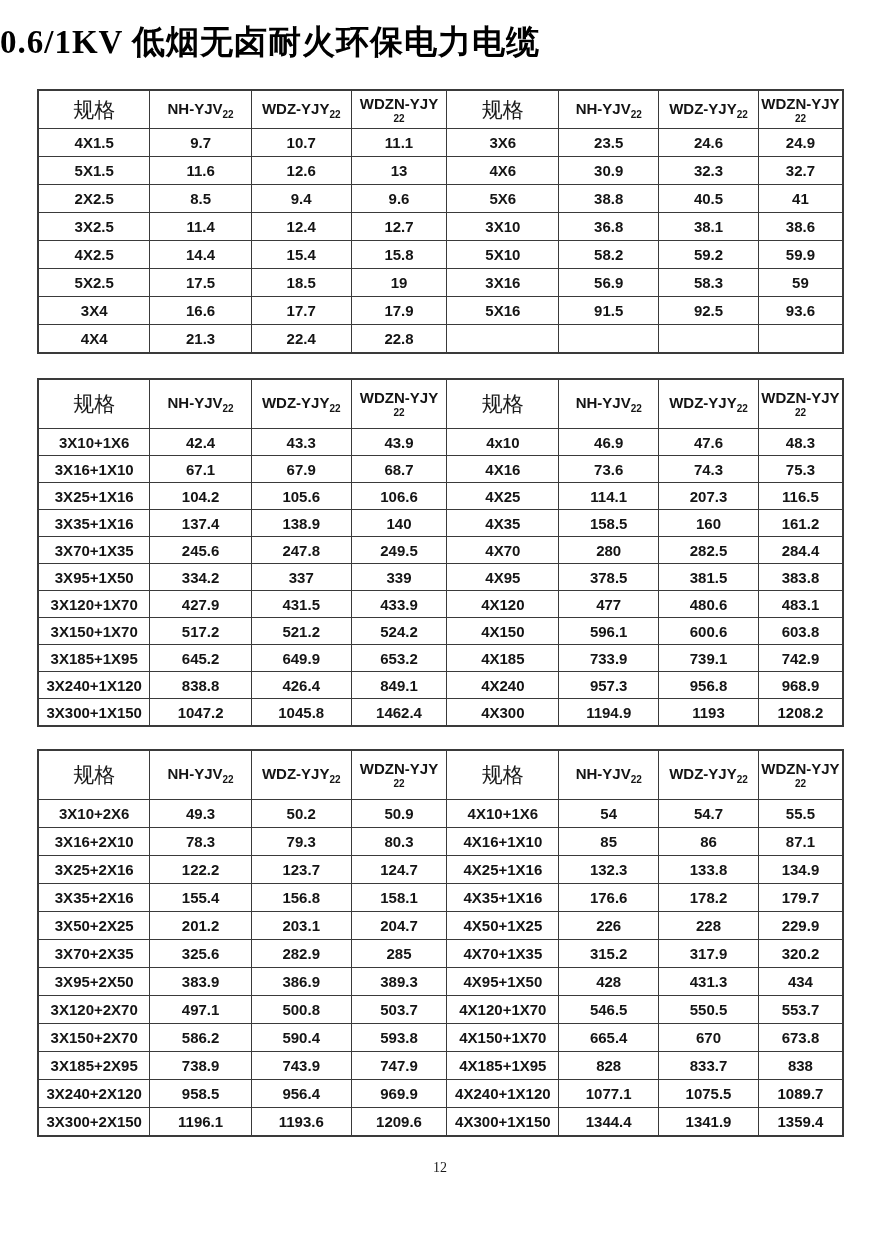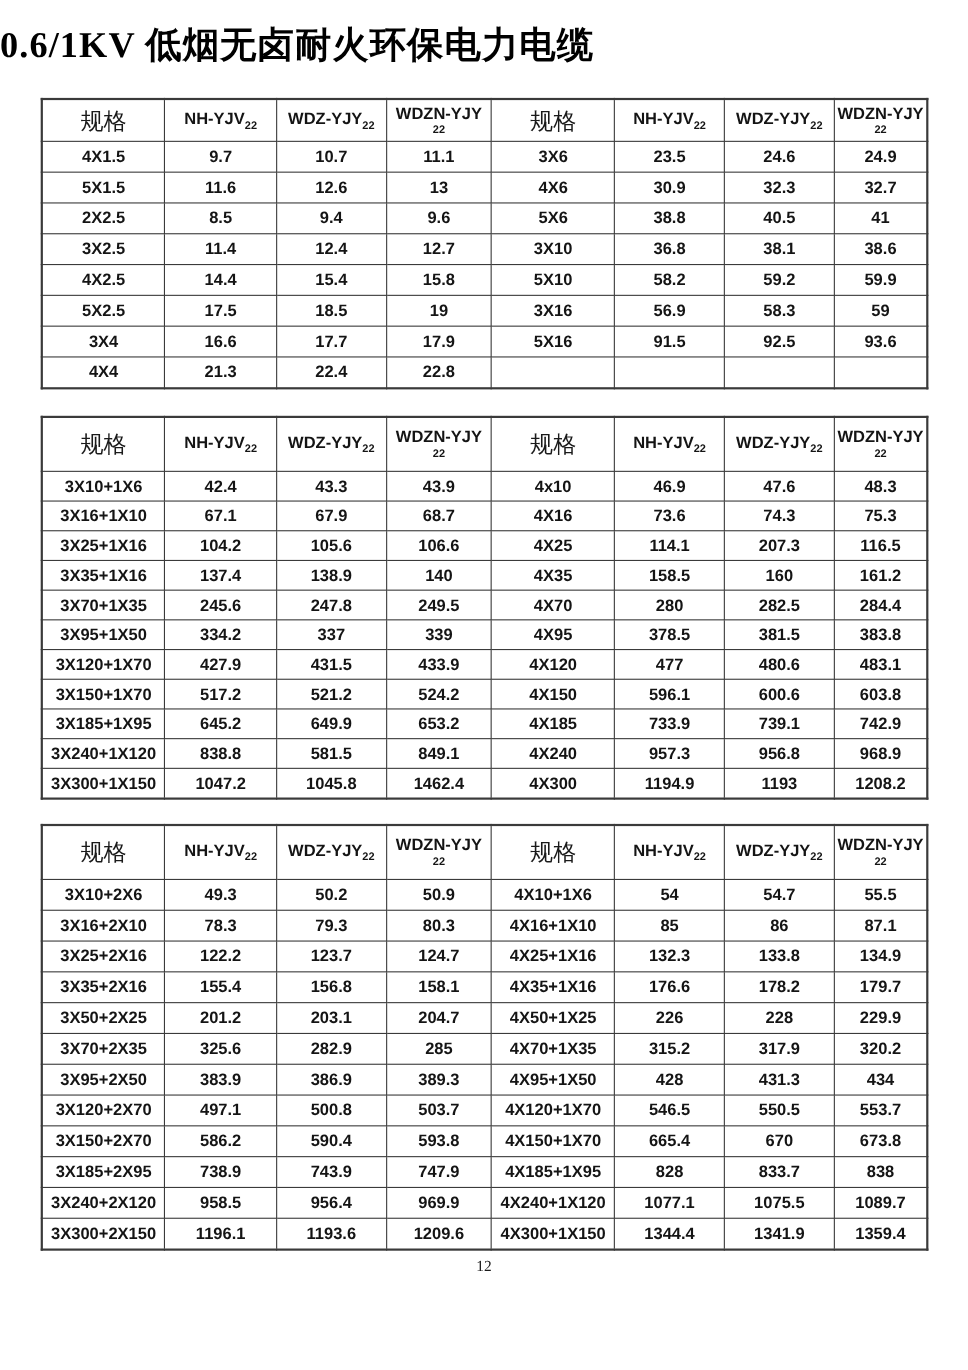--- a/index.html
+++ b/index.html
@@ -69,21 +69,21 @@
     font-weight: 700;
   }
   .hdr-line { line-height: 17px; margin-top: 32px; }
   .sub-line {
     display: block;
     font-size: 10px;
     line-height: 13px;
     font-weight: 700;
   }
   .page-number {
-    margin-top: 7px;
+    margin-top: 23px;
     text-align: center;
     font-family: "Liberation Serif", "DejaVu Serif", serif;
     font-size: 14px;
     color: #1a1a1a;
   }
 </style>
 </head>
 <body>
 
 <div class="page">
@@ -305,21 +305,21 @@
           <td>649.9</td>
           <td>653.2</td>
           <td>4X185</td>
           <td>733.9</td>
           <td>739.1</td>
           <td>742.9</td>
         </tr>
         <tr>
           <td>3X240+1X120</td>
           <td>838.8</td>
-          <td>581.5</td>
+          <td>426.4</td>
           <td>849.1</td>
           <td>4X240</td>
           <td>957.3</td>
           <td>956.8</td>
           <td>968.9</td>
         </tr>
         <tr>
           <td>3X300+1X150</td>
           <td>1047.2</td>
           <td>1045.8</td>

